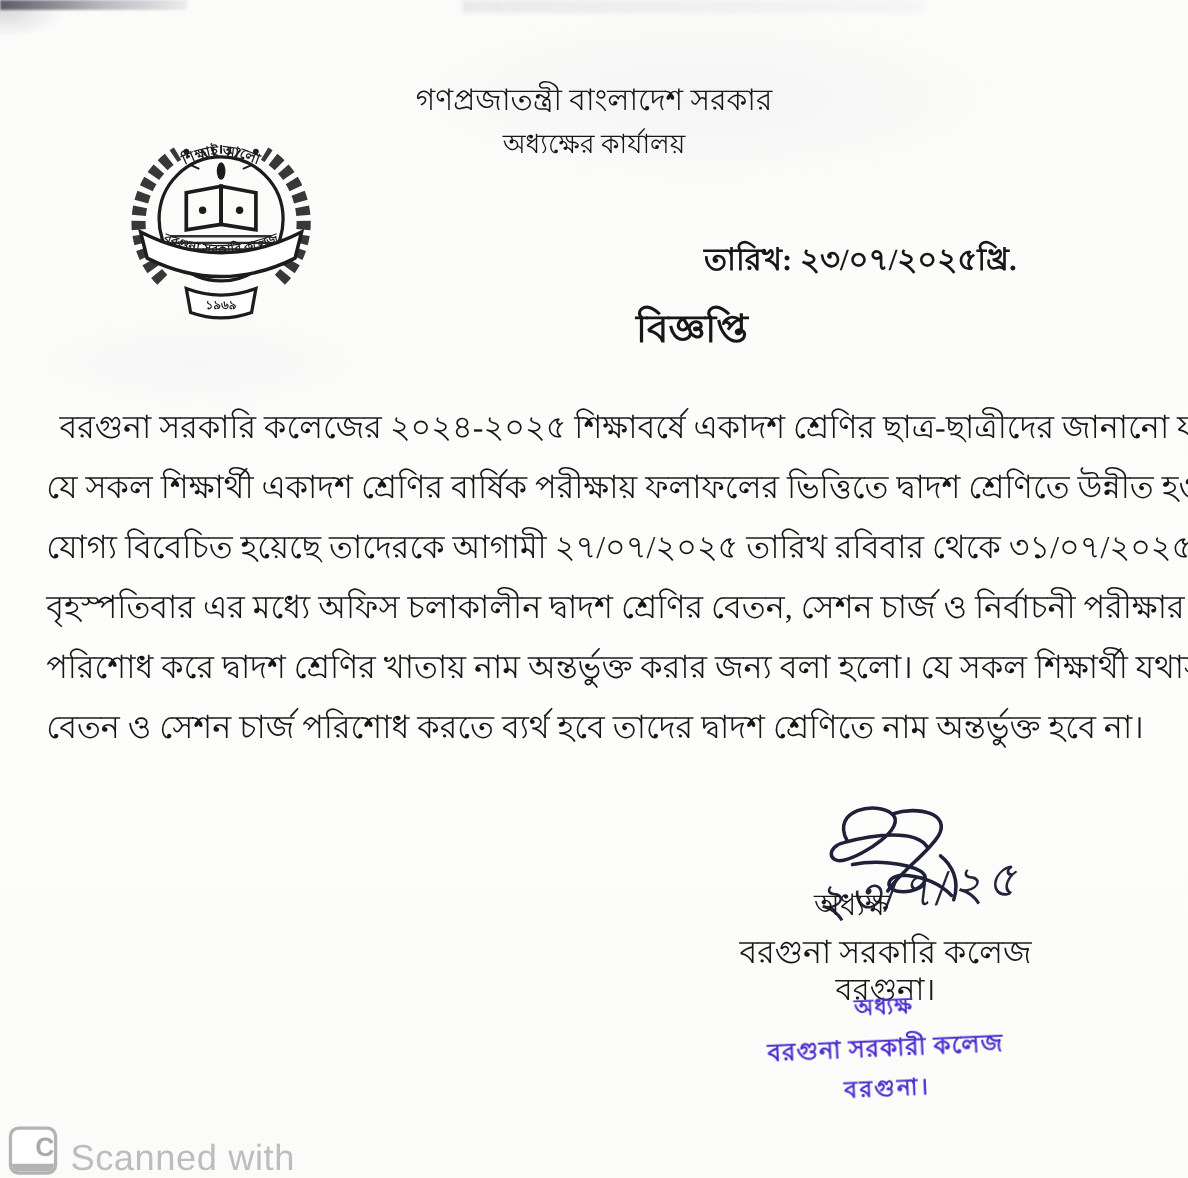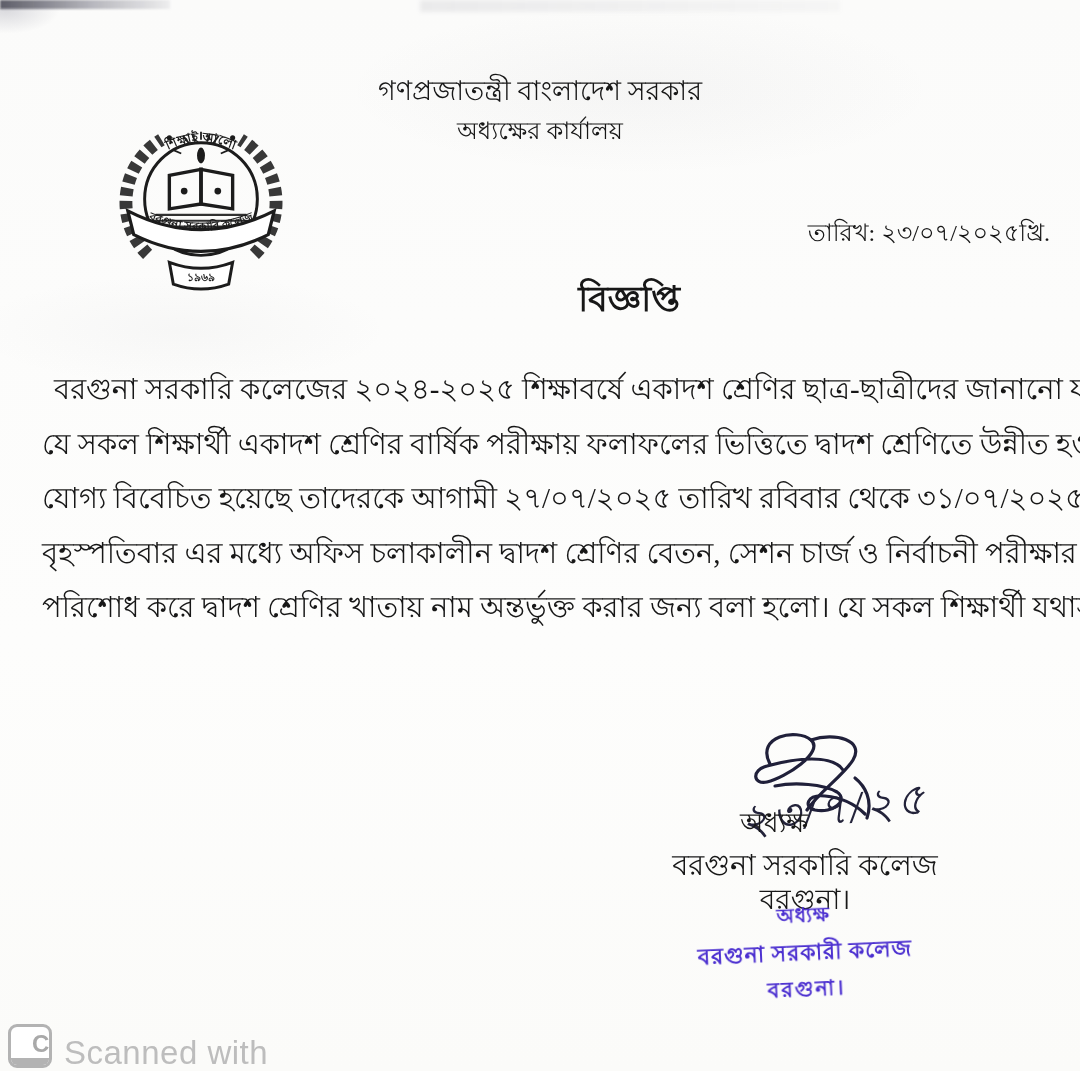--- a/index.html
+++ b/index.html
@@ -33,21 +33,21 @@
     background:linear-gradient(90deg, rgba(90,90,110,0.10), rgba(90,90,110,0.03));
     filter:blur(2px);
   }
 
   .abs { position:absolute; }
   .center { text-align:center; }
 
   .hdr-gov   { left:240px; top:70px;  width:600px; font-size:27px; }
   .hdr-off   { left:240px; top:112px; width:600px; font-size:24px; }
   .hdr-col   { left:250px; top:142px; width:790px; font-size:46px; font-weight:bold; letter-spacing:1px; }
-  .date-line { left:640px; top:214px; width:410px; font-size:24px; text-align:right; }
+  .date-line { left:640px; top:214px; width:410px; font-size:28px; text-align:left;font-weight:bold; }
 
   .notice-title { left:430px; top:272px; width:250px; font-size:35px; font-weight:bold;text-align:right; }
 
   .body-par { left:42px; top:362px; width:1002px; font-size:29px; }
   .body-line {
     height:54.5px; line-height:54.5px;
     text-align:justify; text-align-last:justify;
     white-space:nowrap; text-justify:inter-word;
   }
   .body-line.first { text-indent:12px; }
@@ -167,20 +167,21 @@
   <div class="abs date-line">তারিখ: ২৩/০৭/২০২৫খ্রি.</div>
 
   <div class="abs center notice-title">বিজ্ঞপ্তি</div>
 
   <div class="abs body-par">
     <div class="body-line first">বরগুনা সরকারি কলেজের ২০২৪-২০২৫ শিক্ষাবর্ষে একাদশ শ্রেণির ছাত্র-ছাত্রীদের জানানো যাচ্ছে যে,</div>
     <div class="body-line">যে সকল শিক্ষার্থী একাদশ শ্রেণির বার্ষিক পরীক্ষায় ফলাফলের ভিত্তিতে দ্বাদশ শ্রেণিতে উন্নীত হওয়ার</div>
     <div class="body-line">যোগ্য বিবেচিত হয়েছে তাদেরকে আগামী ২৭/০৭/২০২৫ তারিখ রবিবার থেকে ৩১/০৭/২০২৫ তারিখ</div>
     <div class="body-line">বৃহস্পতিবার এর মধ্যে অফিস চলাকালীন দ্বাদশ শ্রেণির বেতন, সেশন চার্জ ও নির্বাচনী পরীক্ষার ফি</div>
     <div class="body-line">পরিশোধ করে দ্বাদশ শ্রেণির খাতায় নাম অন্তর্ভুক্ত করার জন্য বলা হলো। যে সকল শিক্ষার্থী যথাসময়ে</div>
+    <div class="body-line last">বেতন ও সেশন চার্জ পরিশোধ করতে ব্যর্থ হবে তাদের দ্বাদশ শ্রেণিতে নাম অন্তর্ভুক্ত হবে না।</div>
   </div>
 
   <div class="abs sig-block" style="height:200px;">
     <svg class="sig-scribble" width="200" height="110" viewBox="0 0 200 110">
       <g stroke="#20203a" stroke-width="3.2" fill="none" stroke-linecap="round">
         <path d="M55,38 C40,10 82,2 96,14 C110,26 70,52 52,56 C38,59 36,44 52,40 C80,32 118,28 128,44"></path>
         <path d="M96,14 C120,6 150,14 138,34 C128,50 104,66 92,84"></path>
         <path d="M60,60 C80,56 108,58 122,66 C134,74 118,88 100,84 C88,81 92,68 110,70 C130,72 142,80 150,88"></path>
         <path d="M140,52 C150,60 158,74 152,92"></path>
       </g>

